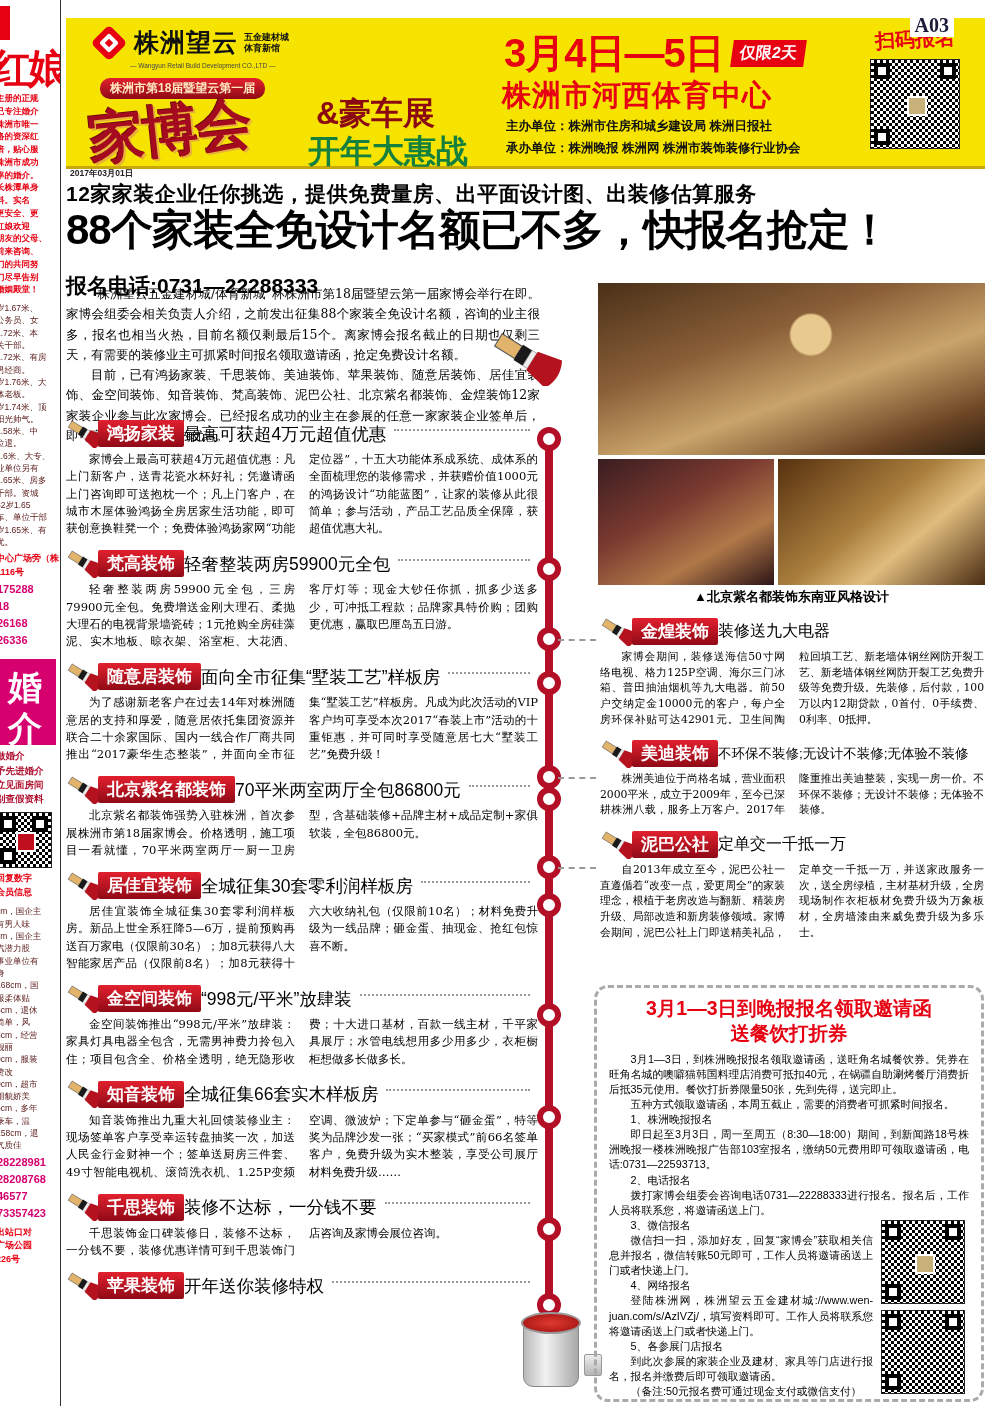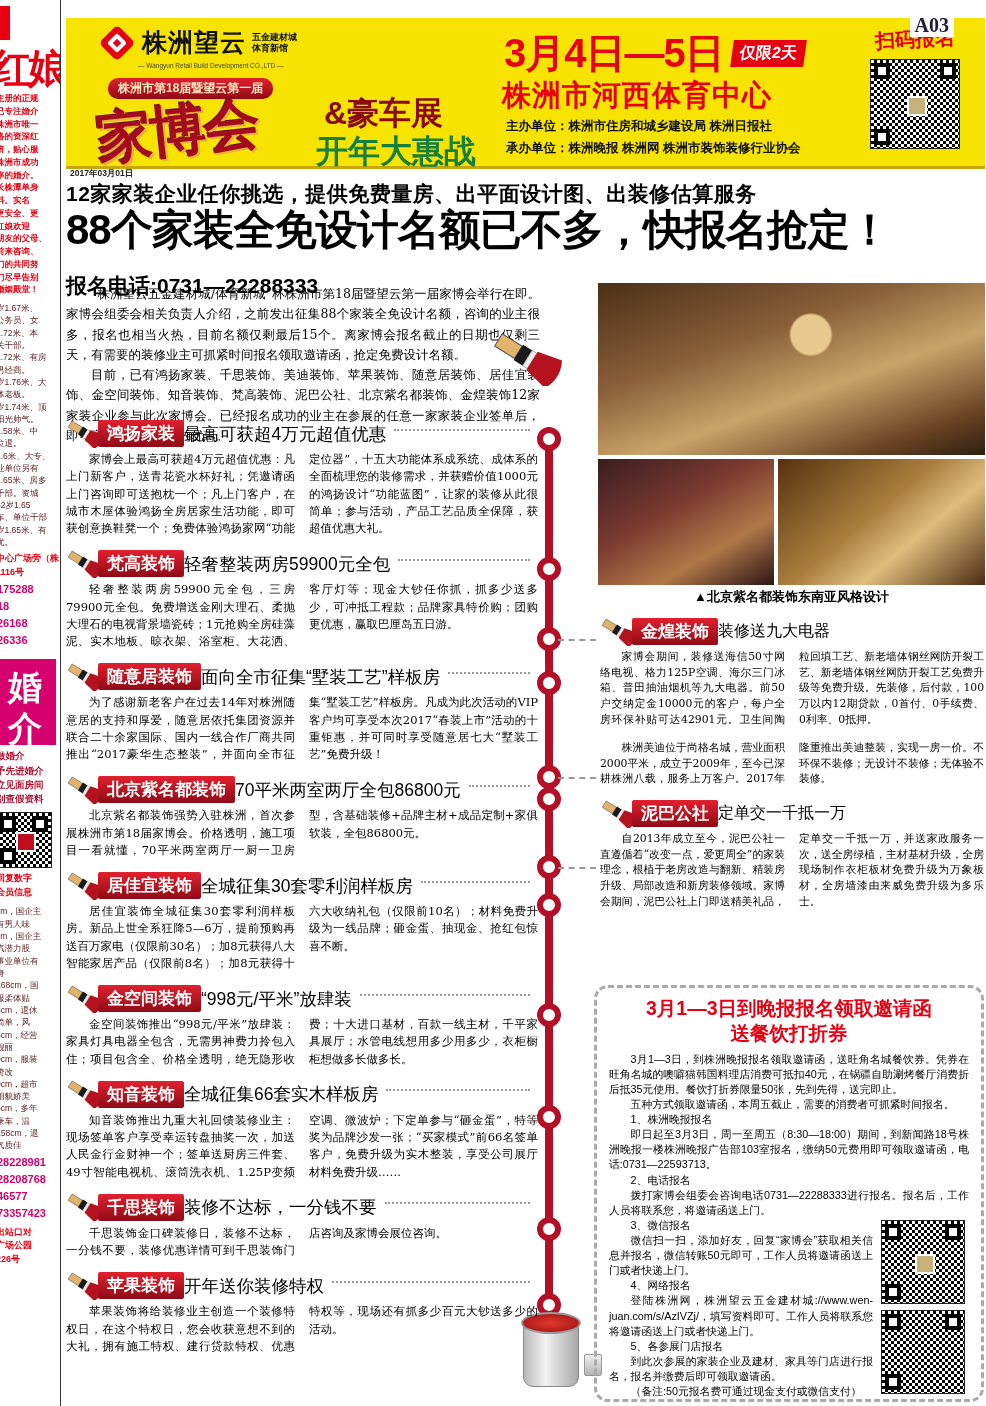--- a/index.html
+++ b/index.html
@@ -31,21 +31,21 @@
   .qr .logo{position:absolute;left:50%;top:50%;width:16px;height:16px;margin:-8px 0 0 -8px;
             background:#c8b07a;border:2px solid #fff;}
   .qr .logo.red{background:#c01020;}
   .qr56{width:54px;height:54px;}
   .qr88{width:88px;height:88px;}
   .qr80{width:82px;height:82px;}
 
   
   .banner{position:absolute;left:66px;top:18px;width:919px;height:148px;background:#f6e400;
           border-bottom:3px solid #c9a60a;}
-  .b-left{position:absolute;left:12px;top:0;width:430px;height:176px;}
+  .b-left{position:absolute;left:4px;top:0;width:430px;height:176px;}
   .logo-row{position:absolute;left:26px;top:8px;display:flex;align-items:center;}
   .logo-d{width:26px;height:26px;background:#e60012;border-radius:5px;transform:rotate(45deg);position:relative;margin-right:12px;}
   .logo-d::after{content:"";position:absolute;inset:6px;background:#fff;border-radius:2px;}
   .logo-d::before{content:"";position:absolute;inset:10px;background:#e60012;z-index:1;}
   .brand{font-size:25px;font-weight:900;color:#111;letter-spacing:1px;}
   .brand-sub{margin-left:6px;font-size:9px;font-weight:bold;line-height:1.2;color:#111;}
   .logo-en{position:absolute;left:60px;top:44px;font-size:6.5px;color:#444;}
   .ribbon{position:absolute;left:30px;top:60px;background:linear-gradient(180deg,#e2202e,#8f0a16);
           color:#ffe9c0;font-size:12px;font-weight:bold;padding:2px 10px;border-radius:10px;}
   .event{position:absolute;left:18px;top:76px;font-size:56px;font-weight:900;color:#a50b1e;
@@ -406,36 +406,42 @@
     </div>
     <div class="sec">
       <div class="sec-head">
         <svg class="brush" viewBox="0 0 40 30">
             <use href="#brush"></use>
           </svg>
         <span class="badge">苹果装饰</span>
         <span class="stitle">开年送你装修特权</span>
         <span class="dots"></span>
       </div>
-      <div class="sbody serif2">苹果装饰将给装修业主创造一个装修特权日，在这个特权日，您会收获意想不到的大礼，拥有施工特权、建行贷款特权、优惠特权等，现场还有抓多少百元大钞送多少的活动。</div>
     </div>
   </div>
 
   <div class="rcol">
     <div class="sec">
       <div class="sec-head">
         <svg class="brush" viewBox="0 0 40 30">
             <use href="#brush"></use>
           </svg>
         <span class="badge">金煌装饰</span>
         <span class="stitle">装修送九大电器</span>
       </div>
       <div class="sbody serif2">家博会期间，装修送海信50寸网络电视、格力125P空调、海尔三门冰箱、普田抽油烟机等九大电器。前50户交纳定金10000元的客户，每户全房环保补贴可达42901元。卫生间陶粒回填工艺、新老墙体钢丝网防开裂工艺、新老墙体钢丝网防开裂工艺免费升级等免费升级。先装修，后付款，100万以内12期贷款，0首付、0手续费、0利率、0抵押。</div>
     </div>
     <div class="sec">
+      <div class="sec-head">
+        <svg class="brush" viewBox="0 0 40 30">
+            <use href="#brush"></use>
+          </svg>
+        <span class="badge">美迪装饰</span>
+        <span class="stitle" style="font-size:13.5px">不环保不装修;无设计不装修;无体验不装修</span>
+      </div>
       <div class="sbody serif2">株洲美迪位于尚格名城，营业面积2000平米，成立于2009年，至今已深耕株洲八载，服务上万客户。2017年隆重推出美迪整装，实现一房一价。不环保不装修；无设计不装修；无体验不装修。</div>
     </div>
     <div class="sec">
       <div class="sec-head">
         <svg class="brush" viewBox="0 0 40 30">
             <use href="#brush"></use>
           </svg>
         <span class="badge">泥巴公社</span>
         <span class="stitle">定单交一千抵一万</span>
       </div>

